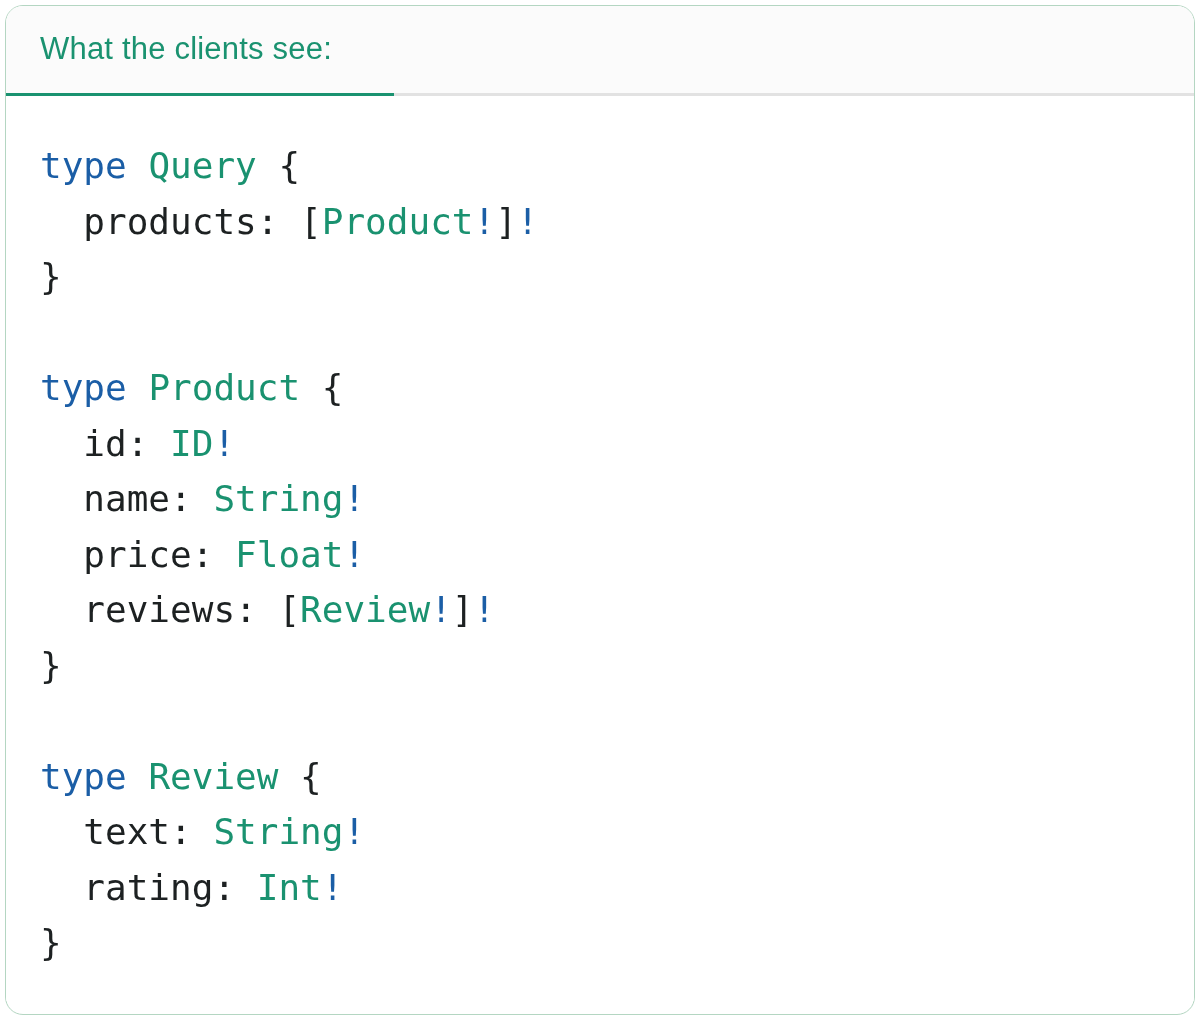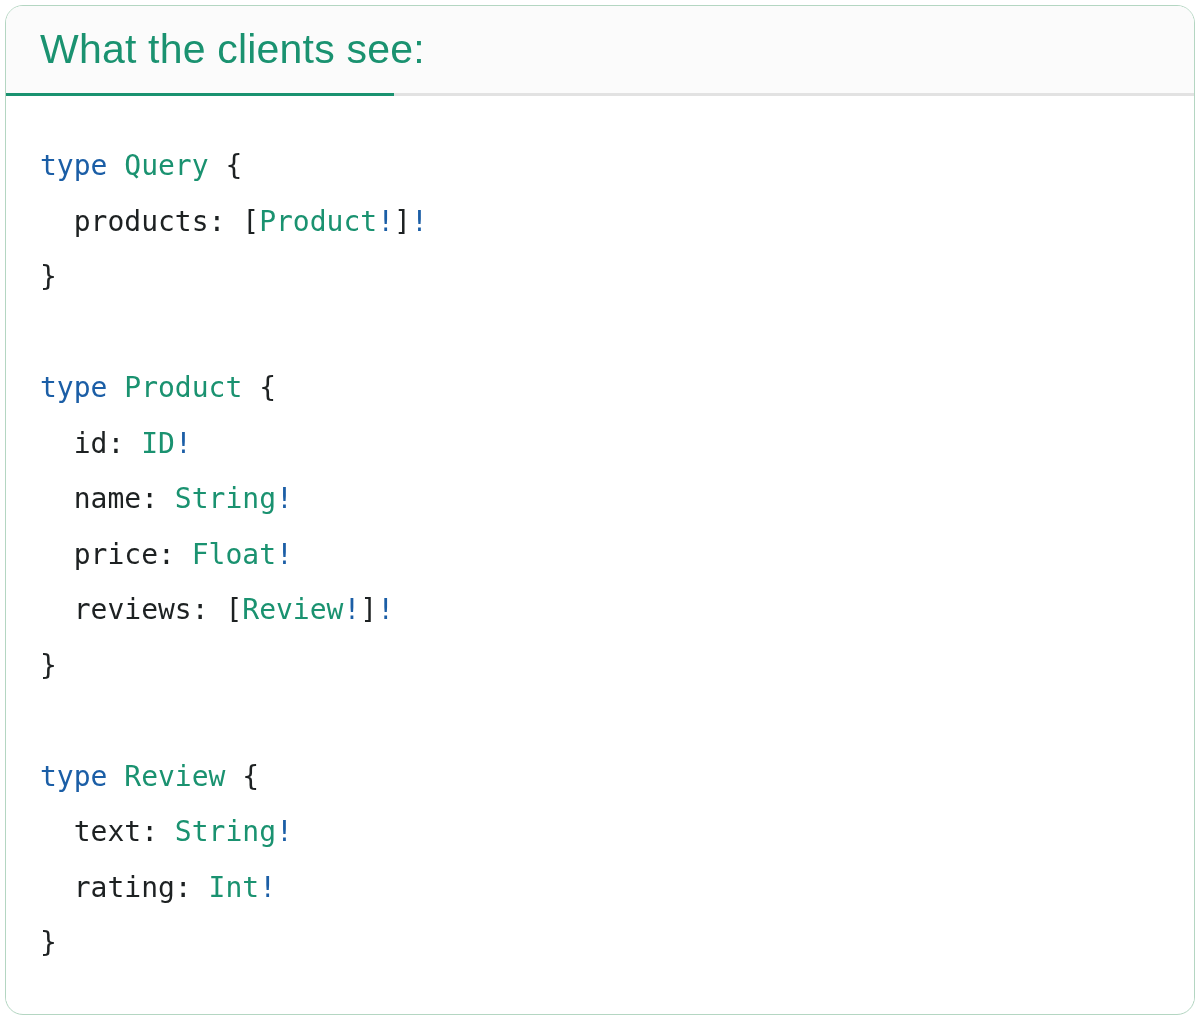--- a/index.html
+++ b/index.html
@@ -33,21 +33,21 @@
   .panel-header {
     position: relative;
     height: 90px;
     background: var(--hdrbg);
     display: flex;
     align-items: center;
     padding: 0 0 0 34px;
   }
   .panel-title {
     color: var(--accent);
-    font-size: 41px;
+    font-size: 31px;
     font-weight: 500;
     letter-spacing: 0.2px;
     padding-bottom: 4px;
   }
   .divider {
     position: absolute;
     left: 0;
     bottom: 0;
     width: 100%;
     height: 3px;
@@ -58,21 +58,21 @@
     left: 0;
     top: 0;
     width: 388px;
     height: 3px;
     background: var(--accent);
   }
   .code-area {
     padding: 42px 30px 30px 34px;
     background: #ffffff;
     font-family: "DejaVu Sans Mono", "Liberation Mono", monospace;
-    font-size: 28px;
+    font-size: 36px;
     line-height: 55.5px;
     color: var(--txt);
     white-space: pre;
   }
   .code-line { height: 55.5px; }
   .tok-pl   { color: var(--txt); }
   .tok-kw   { color: var(--kw); }
   .tok-ty   { color: var(--ty); }
   .tok-bang { color: var(--kw); }
 </style>

